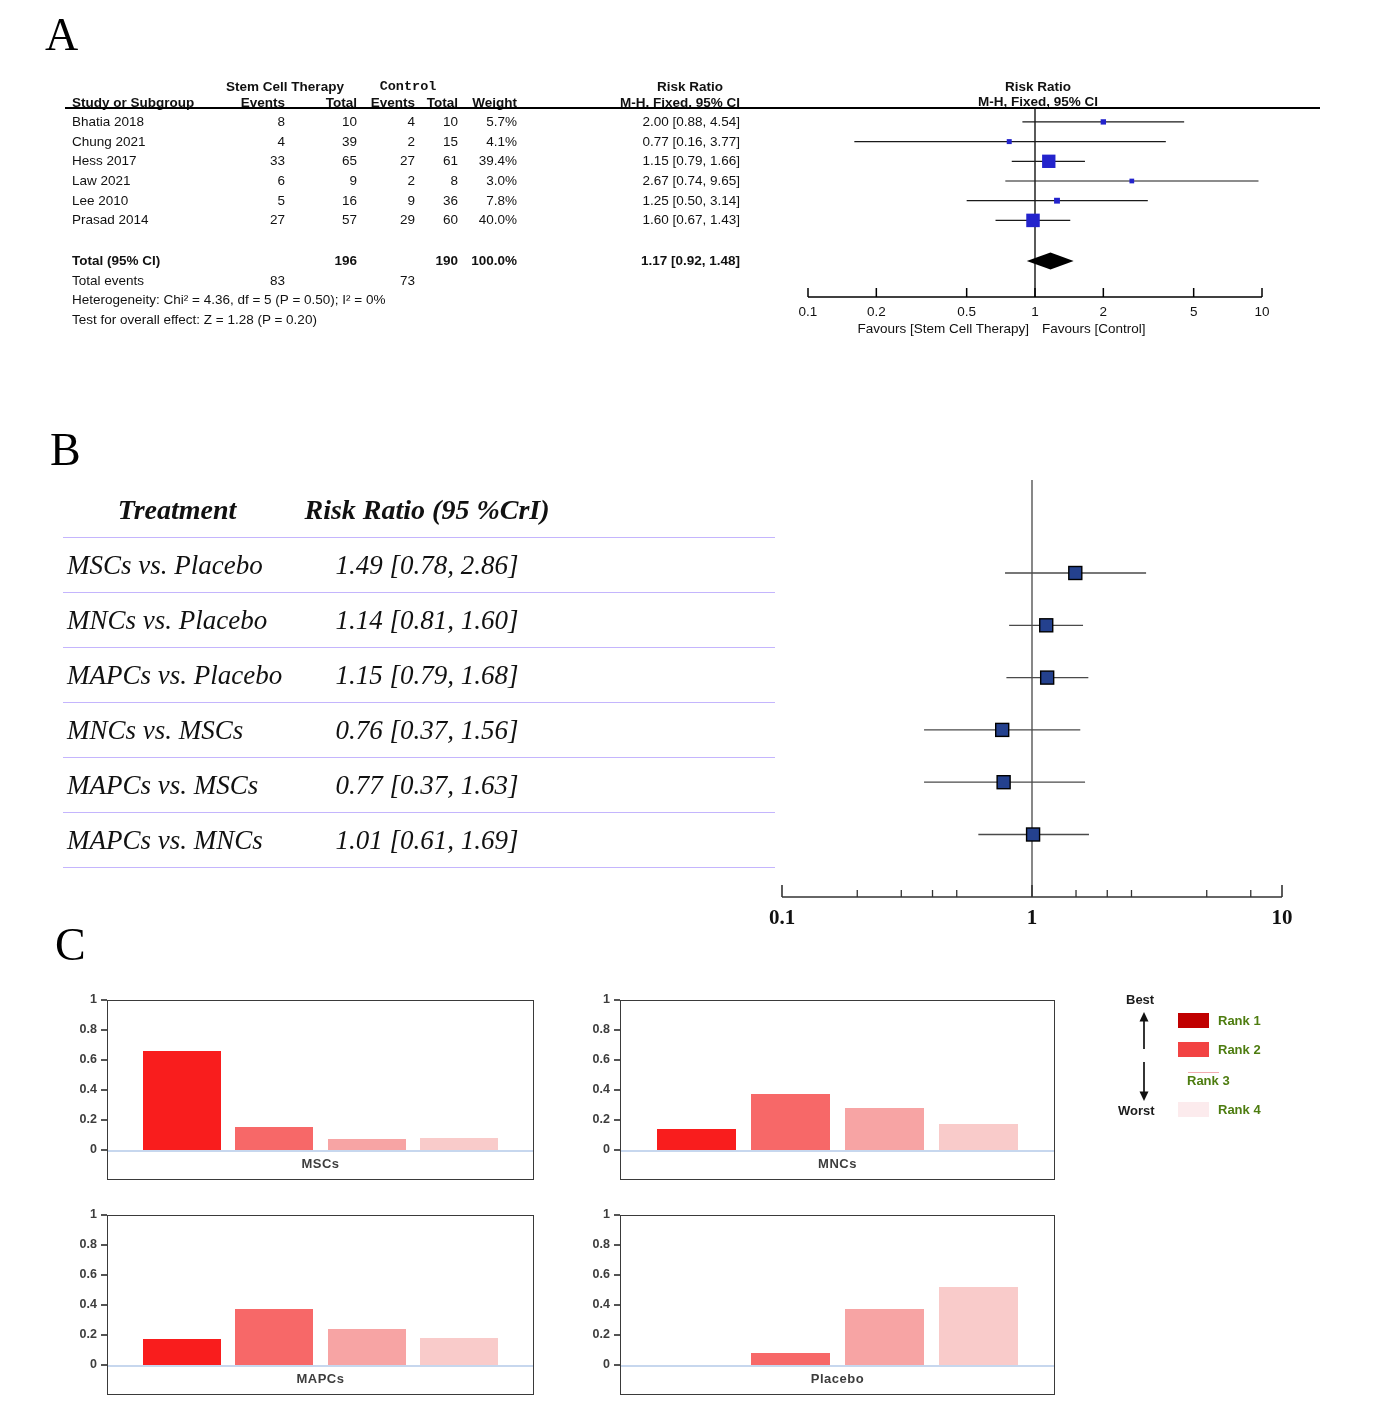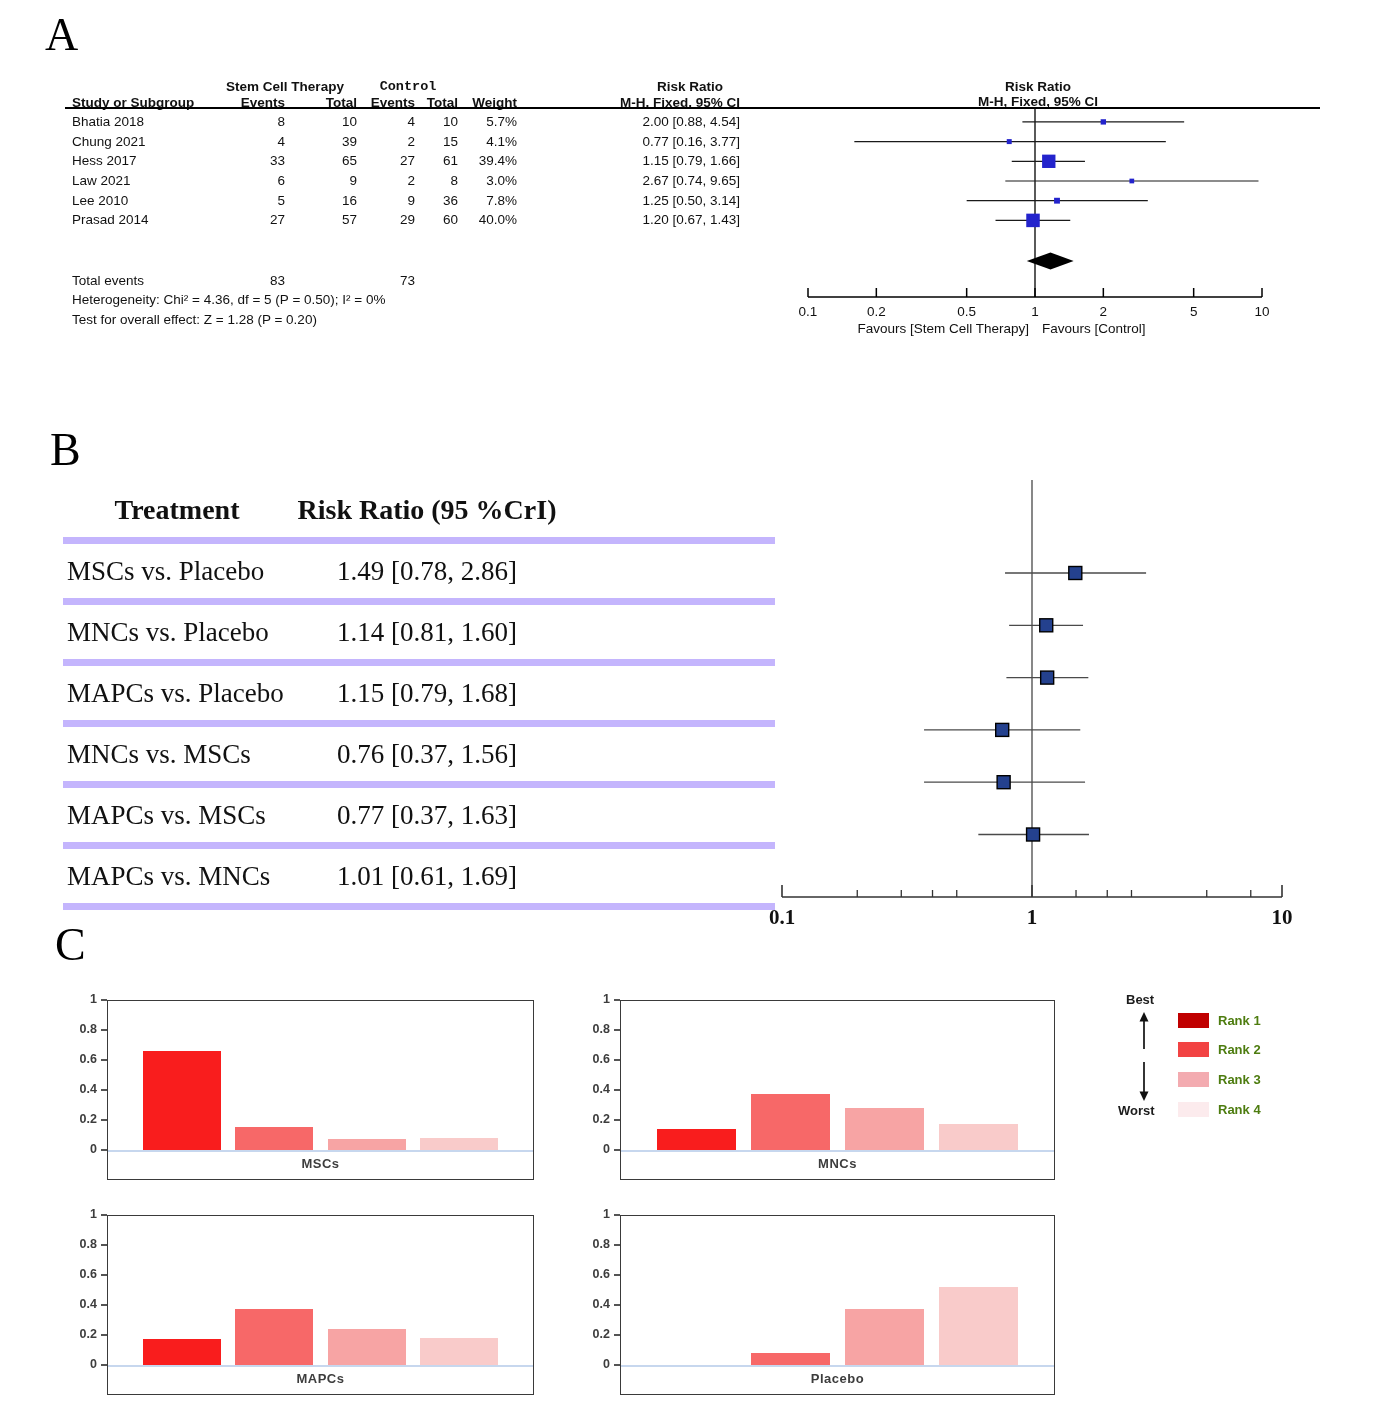--- a/index.html
+++ b/index.html
@@ -14,21 +14,21 @@
   .a-head-abs{position:absolute;font-size:13.5px;font-weight:bold;white-space:nowrap;}
   .a-row{display:grid;grid-template-columns:140px 73px 72px 58px 43px 59px 223px;
          height:19.7px;line-height:19.7px;font-size:13.5px;white-space:nowrap;}
   .a-row .num{text-align:right;}
   .a-rule{position:absolute;background:#000;height:1.6px;}
   .a-line{position:absolute;font-size:13.5px;line-height:19.7px;white-space:nowrap;}
 
   
   .b-table{position:absolute;left:63px;top:483px;width:712px;font-family:"Liberation Serif",serif;}
   .b-row{display:grid;grid-template-columns:228px 272px auto;height:54px;align-items:center;
-         border-bottom:7px solid #c4b5fd;font-size:27px;}
+         border-bottom:1px solid #c4b5fd;font-size:27px;font-style:italic;}
   .b-row .b-treat{padding-left:4px;text-align:left;}
   .b-row .b-val{text-align:center;}
   .b-head{font-weight:bold;font-size:28px;}
   .b-head .b-treat{text-align:center;padding-left:0;}
 
   
   .rankchart{position:absolute;}
   .plotbox{position:absolute;left:48px;top:0;border:1.5px solid #3a3a3a;background:#fff;}
   .ylab{position:absolute;width:38px;text-align:right;font-size:12.5px;font-weight:bold;color:#3d3d3d;}
   .ytick{position:absolute;width:6px;height:1.5px;background:#555;}
@@ -116,24 +116,33 @@
         <div class="num">7.8%</div>
         <div class="num">1.25 [0.50, 3.14]</div>
       </div>
       <div class="a-row">
         <div>Prasad 2014</div>
         <div class="num">27</div>
         <div class="num">57</div>
         <div class="num">29</div>
         <div class="num">60</div>
         <div class="num">40.0%</div>
-        <div class="num">1.20 [0.67, 1.43]</div>
+        <div class="num">1.60 [0.67, 1.43]</div>
       </div>
     </div>
 
+  <div class="a-row a-bold abs" style="left:72px;top:251px;width:668px;">
+    <div>Total (95% CI)</div>
+    <div class="num"></div>
+    <div class="num">196</div>
+    <div class="num"></div>
+    <div class="num">190</div>
+    <div class="num">100.0%</div>
+    <div class="num">1.17 [0.92, 1.48]</div>
+  </div>
 
   <div class="a-row abs" style="left:72px;top:270.5px;width:668px;">
     <div>Total events</div>
     <div class="num">83</div>
     <div class="num"></div>
     <div class="num">73</div>
     <div class="num"></div>
     <div class="num"></div>
     <div class="num"></div>
   </div>
@@ -353,21 +362,21 @@
     <div class="lg-txt" style="left:20px;top:113px;">Worst</div>
     <div id="legend-items">
         <div class="lg-item" style="top: 22px;">
           <div class="lg-swatch" style="background: rgb(192, 0, 0);"></div>
           <div class="lg-label">Rank 1</div>
         </div>
         <div class="lg-item" style="top: 51.8px;">
           <div class="lg-swatch" style="background: rgb(242, 67, 67);"></div>
           <div class="lg-label">Rank 2</div>
         </div>
-        <div class="lg-item" style="top: 81.6px;">
+        <div class="lg-item" style="top: 81.6px; flex-direction: column;">
           <div class="lg-swatch" style="background: rgb(243, 171, 176);"></div>
           <div class="lg-label">Rank 3</div>
         </div>
         <div class="lg-item" style="top: 111.4px;">
           <div class="lg-swatch" style="background: rgb(252, 235, 237);"></div>
           <div class="lg-label">Rank 4</div>
         </div>
       </div>
   </div>
 

